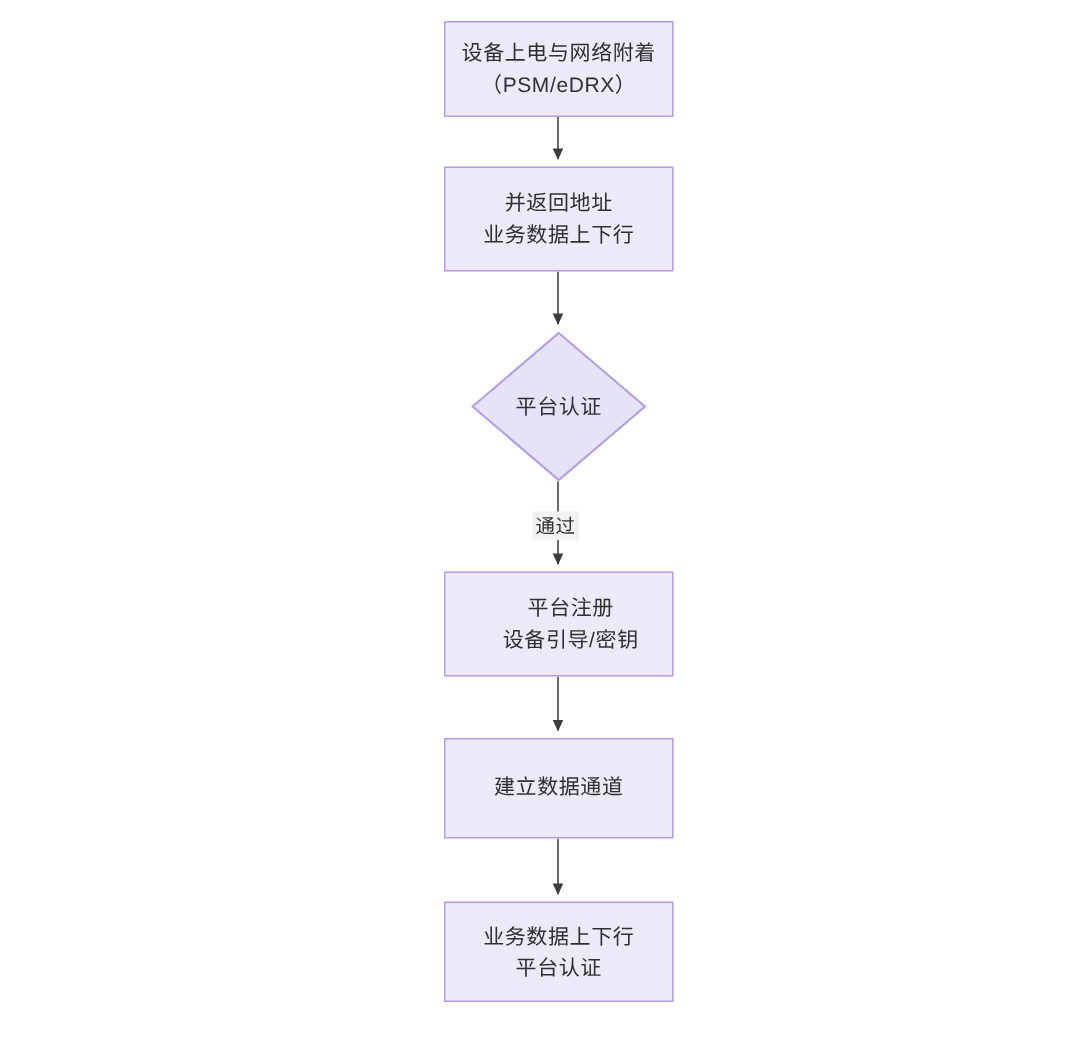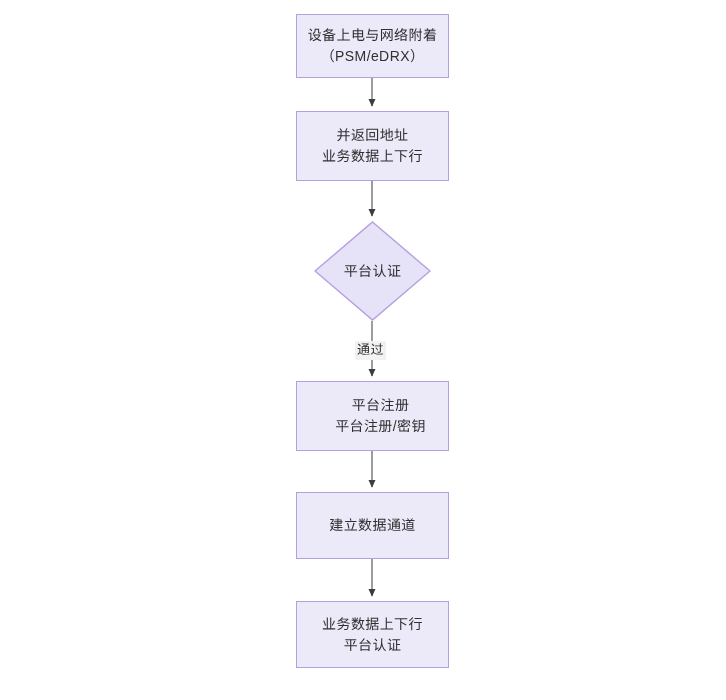--- a/index.html
+++ b/index.html
@@ -70,21 +70,20 @@
   .edge-label {
     position: absolute;
     background: #f2f2f2;
     color: #303030;
     font-size: 13px;
     line-height: 17px;
     padding: 1px 2px;
     white-space: nowrap;
     text-align: center;
     letter-spacing: 0.4px;
-    font-family: Liberation Mono, monospace;
   }
 </style>
 </head>
 <body>
 
 <div id="diagram-canvas">
 
   <svg class="edge-layer" viewBox="0 0 726 700">
     <defs>
       <marker id="arrowhead" markerWidth="9" markerHeight="9" refX="6.4" refY="3.2" orient="auto" markerUnits="strokeWidth">
@@ -123,21 +122,21 @@
     <svg class="diamond-shape" viewBox="0 0 117 100" preserveAspectRatio="none">
       <polygon points="58.5,1 116,50 58.5,99 1,50" fill="#e6e2f8" stroke="#b79ee0" stroke-width="1.4"></polygon>
     </svg>
     <span class="diamond-label">平台认证</span>
   </div>
 
   <div class="edge-label" style="left:355px; top:341px;">通过</div>
 
   <div class="node process" style="left:296px; top:381px; width:153px; height:70px;padding-left:16px;">
     <span class="node-line">平台注册</span>
-    <span class="node-line">平台注册/密钥</span>
+    <span class="node-line">设备引导/密钥</span>
   </div>
 
   <div class="node process" style="left:296px; top:492px; width:153px; height:67px;font-family:Liberation Serif, serif;">
     <span class="node-line">建立数据通道</span>
   </div>
 
   <div class="node process" style="left:296px; top:601px; width:153px; height:67px;">
     <span class="node-line">业务数据上下行</span>
     <span class="node-line">平台认证</span>
   </div>

